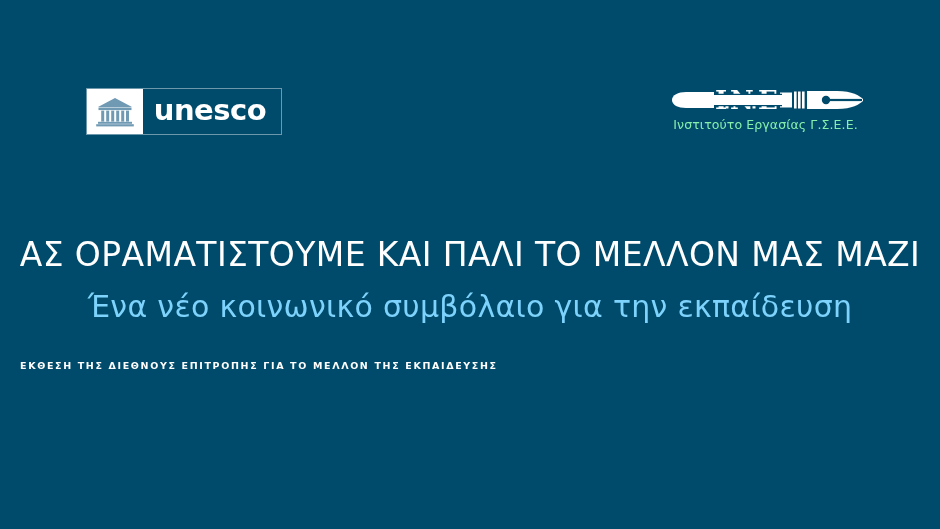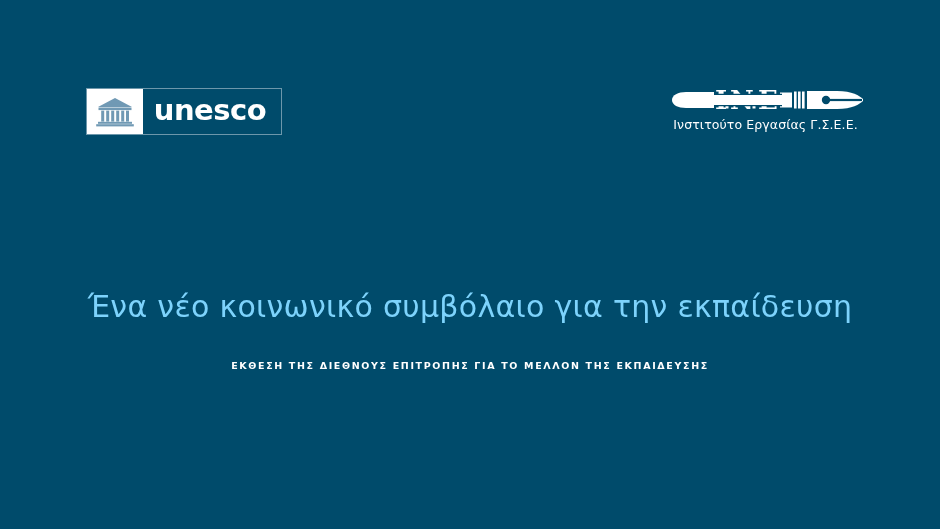--- a/index.html
+++ b/index.html
@@ -65,21 +65,21 @@
     height: 58px;
   }
   .ine-mark {
     position: relative;
     width: 195px;
     height: 40px;
   }
   .ine-mark svg { display: block; }
   .ine-caption {
     text-align: center;
-    color: #ffffff;
+    color: #86efac;
     font-size: 12.5px;
     letter-spacing: 0.1px;
     white-space: nowrap;
     font-family: "DejaVu Sans", sans-serif;
     margin-top: -1px;
   }
 
   
   .headline {
     position: absolute;
@@ -107,27 +107,27 @@
     letter-spacing: 0.3px;
     white-space: nowrap;
     line-height: 1.2;
     font-family: "DejaVu Sans", sans-serif;
   }
   .kicker {
     position: absolute;
     left: 0;
     right: 0;
     top: 360px;
-    text-align: center;
     color: #ffffff;
     font-size: 9.5px;
     font-weight: bold;
     letter-spacing: 1.65px;
     white-space: nowrap;
     font-family: "DejaVu Sans", sans-serif;
+    padding-left: 20px;
   }
 </style>
 </head>
 <body>
 
 <div class="slide">
 
   <div class="unesco-logo">
     <div class="unesco-emblem-box">
       <span>
@@ -188,16 +188,17 @@
           <g fill="none" stroke="#004b6b" stroke-width="1.2">
             <path d="M46,16.4 L114,16.4"></path>
             <path d="M46,27.6 L114,27.6"></path>
           </g>
         </svg>
       </span>
     </div>
     <div class="ine-caption">Ινστιτούτο Εργασίας Γ.Σ.Ε.Ε.</div>
   </div>
 
+  <div class="headline">ΑΣ ΟΡΑΜΑΤΙΣΤΟΥΜΕ ΚΑΙ ΠΑΛΙ ΤΟ ΜΕΛΛΟΝ ΜΑΣ ΜΑΖΙ</div>
   <div class="subheadline">Ένα νέο κοινωνικό συμβόλαιο για την εκπαίδευση</div>
   <div class="kicker">ΕΚΘΕΣΗ ΤΗΣ ΔΙΕΘΝΟΥΣ ΕΠΙΤΡΟΠΗΣ ΓΙΑ ΤΟ ΜΕΛΛΟΝ ΤΗΣ ΕΚΠΑΙΔΕΥΣΗΣ</div>
 
 </div>
 
 </body></html>

